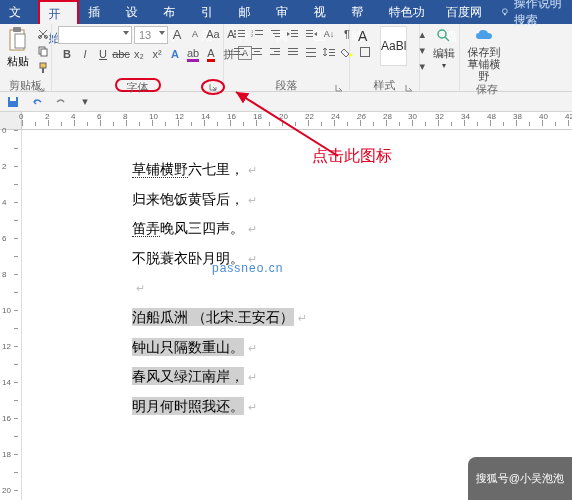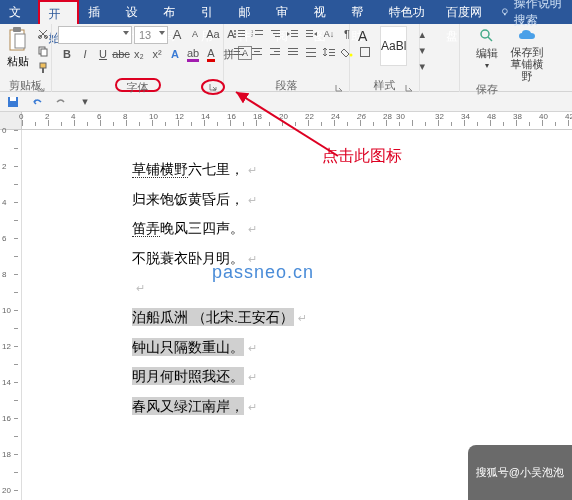--- a/index.html
+++ b/index.html
@@ -16,40 +16,40 @@
   .group-label.circled { border: 2px solid #d02; border-radius: 10px; padding: 0 10px; margin: 0 auto 2px; display: inline-block; }
   .launcher { position: absolute; right: -2px; bottom: -1px; width: 12px; height: 12px; cursor: pointer; }
   .launcher.circled { border: 2px solid #d02; border-radius: 50%; width: 24px; height: 16px; right: -8px; bottom: -3px; display: flex; align-items: center; justify-content: center; }
   .paste-btn { display: flex; flex-direction: column; align-items: center; width: 34px; }
   .big-icon { width: 24px; height: 28px; display: flex; align-items: center; justify-content: center; }
   .sbtn { width: 18px; height: 16px; display: flex; align-items: center; justify-content: center; color: #555; font-size: 11px; }
   .font-box, .size-box { border: 1px solid #c0c0c0; background: #fff; height: 18px; font-size: 11px; padding: 0 12px 0 4px; color: #888; display: flex; align-items: center; position: relative; }
   .font-box { width: 74px; } .size-box { width: 34px; margin-left: 2px; }
   .dd-arrow { position: absolute; right: 2px; top: 4px; border-left: 3px solid transparent; border-right: 3px solid transparent; border-top: 4px solid #666; }
   .style-preview { width: 36px; height: 40px; border: 1px solid #ddd; background: #fff; display: flex; align-items: center; justify-content: center; color: #333; }
-  .vbtn { display: flex; flex-direction: column; align-items: center; width: 36px; font-size: 11px; color: #444; margin-left: 43px; }
+  .vbtn { display: flex; flex-direction: column; align-items: center; width: 36px; font-size: 11px; color: #444; }
   .vbtn .ic { height: 20px; display: flex; align-items: center; justify-content: center; }
   .qat { background: #f3f3f3; height: 20px; border-bottom: 1px solid #d4d4d4; display: flex; align-items: center; padding: 0 4px; gap: 6px; }
   .ruler { background: #fff; height: 18px; border-bottom: 1px solid #ccc; position: relative; font-size: 8px; color: #666; overflow: hidden; }
   .ruler-mark { position: absolute; top: 10px; border-left: 1px solid #999; height: 4px; }
   .ruler-num { position: absolute; top: 0; }
   .doc-area { display: flex; background: #fff; height: 370px; }
   .vruler { width: 22px; background: #fff; border-right: 1px solid #ddd; position: relative; font-size: 8px; color: #666; }
   .vmark { position: absolute; left: 14px; border-top: 1px solid #999; width: 4px; }
   .vnum { position: absolute; left: 2px; }
   .page { flex: 1; padding: 30px 0 0 110px; background: #fff; position: relative; font-family: SimSun, serif; font-size: 14px; color: #000; line-height: 1.4; }
   .poem-title { margin-bottom: 10px; }
   .poem-line { margin-bottom: 10px; position: relative; }
   .ret { color: #c0c0c0; font-size: 11px; margin-left: 4px; }
   .underline-dotted { border-bottom: 1px dotted #333; }
   .highlight { background: #d0d0d0; display: inline; padding: 1px 0; }
   .annotation { position: absolute; color: #d02; font-size: 16px; font-weight: 500; }
   .arrow-svg { position: absolute; pointer-events: none; }
-  .watermark { position: absolute; color: #4a8cd8; font-size: 18px; letter-spacing: 1px; }
-  .footer { position: absolute; bottom: 0; right: 0; background: rgba(80,80,80,0.85); color: #fff; font-size: 11px; padding: 20px 8px; border-radius: 8px 0 0 0; }
+  .watermark { position: absolute; color: #4a8cd8; font-size: 12px; letter-spacing: 1px; }
+  .footer { position: absolute; bottom: 0; right: 0; background: rgba(80,80,80,0.85); color: #fff; font-size: 11px; padding: 14px 8px; border-radius: 8px 0 0 0; }
 </style>
 </head>
 <body>
 
 <div class="ribbon-tabs">
   <div class="ribbon-tab">文件</div>
   <div class="ribbon-tab active">开始</div>
   <div class="ribbon-tab">插入</div>
   <div class="ribbon-tab">设计</div>
   <div class="ribbon-tab">布局</div>
@@ -381,21 +381,21 @@
     <div class="ruler-mark" style="left: 321px;"></div>
     <div class="ruler-num" style="left: 331px;">24</div>
     <div class="ruler-mark" style="left: 334px; height: 6px; top: 8px;"></div>
     <div class="ruler-mark" style="left: 347px;"></div>
     <div class="ruler-num" style="left: 357px; font-style: italic;">26</div>
     <div class="ruler-mark" style="left: 360px; height: 6px; top: 8px;"></div>
     <div class="ruler-mark" style="left: 373px;"></div>
     <div class="ruler-num" style="left: 383px;">28</div>
     <div class="ruler-mark" style="left: 386px; height: 6px; top: 8px;"></div>
     <div class="ruler-mark" style="left: 399px;"></div>
-    <div class="ruler-num" style="left: 396px;">30</div>
+    <div class="ruler-num" style="left: 408px;">30</div>
     <div class="ruler-mark" style="left: 412px; height: 6px; top: 8px;"></div>
     <div class="ruler-mark" style="left: 425px;"></div>
     <div class="ruler-num" style="left: 435px;">32</div>
     <div class="ruler-mark" style="left: 438px; height: 6px; top: 8px;"></div>
     <div class="ruler-mark" style="left: 451px;"></div>
     <div class="ruler-num" style="left: 461px;">34</div>
     <div class="ruler-mark" style="left: 464px; height: 6px; top: 8px;"></div>
     <div class="ruler-mark" style="left: 477px;"></div>
     <div class="ruler-num" style="left: 487px;">48</div>
     <div class="ruler-mark" style="left: 490px; height: 6px; top: 8px;"></div>
@@ -446,30 +446,30 @@
       <div class="vnum" style="top: 356px;">20</div>
     </div>
   <div class="page">
     <div class="poem-line"><span class="underline-dotted">草铺横野</span><span>六七里，</span><span class="ret">↵</span></div>
     <div class="poem-line"><span>归来饱饭黄昏后，</span><span class="ret">↵</span></div>
     <div class="poem-line"><span class="underline-dotted">笛弄</span><span>晚风三四声。</span><span class="ret">↵</span></div>
     <div class="poem-line"><span>不脱蓑衣卧月明。</span><span class="ret">↵</span></div>
     <div class="poem-line"><span class="ret">↵</span></div>
     <div class="poem-line"><span class="highlight">泊船瓜洲   （北宋.王安石）</span><span class="ret">↵</span></div>
     <div class="poem-line"><span class="highlight">钟山只隔数重山。</span><span class="ret">↵</span></div>
+    <div class="poem-line"><span class="highlight">春风又绿江南岸，</span><span class="ret">↵</span></div>
     <div class="poem-line"><span class="highlight">明月何时照我还。</span><span class="ret">↵</span></div>
-    <div class="poem-line"><span class="highlight">春风又绿江南岸，</span><span class="ret">↵</span></div>
 
     <div class="watermark" style="left:190px;top:130px">passneo.cn</div>
   </div>
 </div>
 
 <svg class="arrow-svg" style="left:228px;top:84px" width="120" height="80">
   <defs>
       <marker id="ah" markerWidth="8" markerHeight="8" refX="6" refY="3" orient="auto">
         <path d="M0 0 L6 3 L0 6 Z" fill="#d02"></path>
       </marker>
     </defs>
   <line x1="110" y1="72" x2="8" y2="8" stroke="#d02" stroke-width="2" marker-end="url(#ah)"></line>
 </svg>
-<div class="annotation" style="left:322px;top:146px">点击此图标</div>
+<div class="annotation" style="left:312px;top:146px">点击此图标</div>
 
 <div class="footer">搜狐号@小吴泡泡</div>
 
 </body></html>

